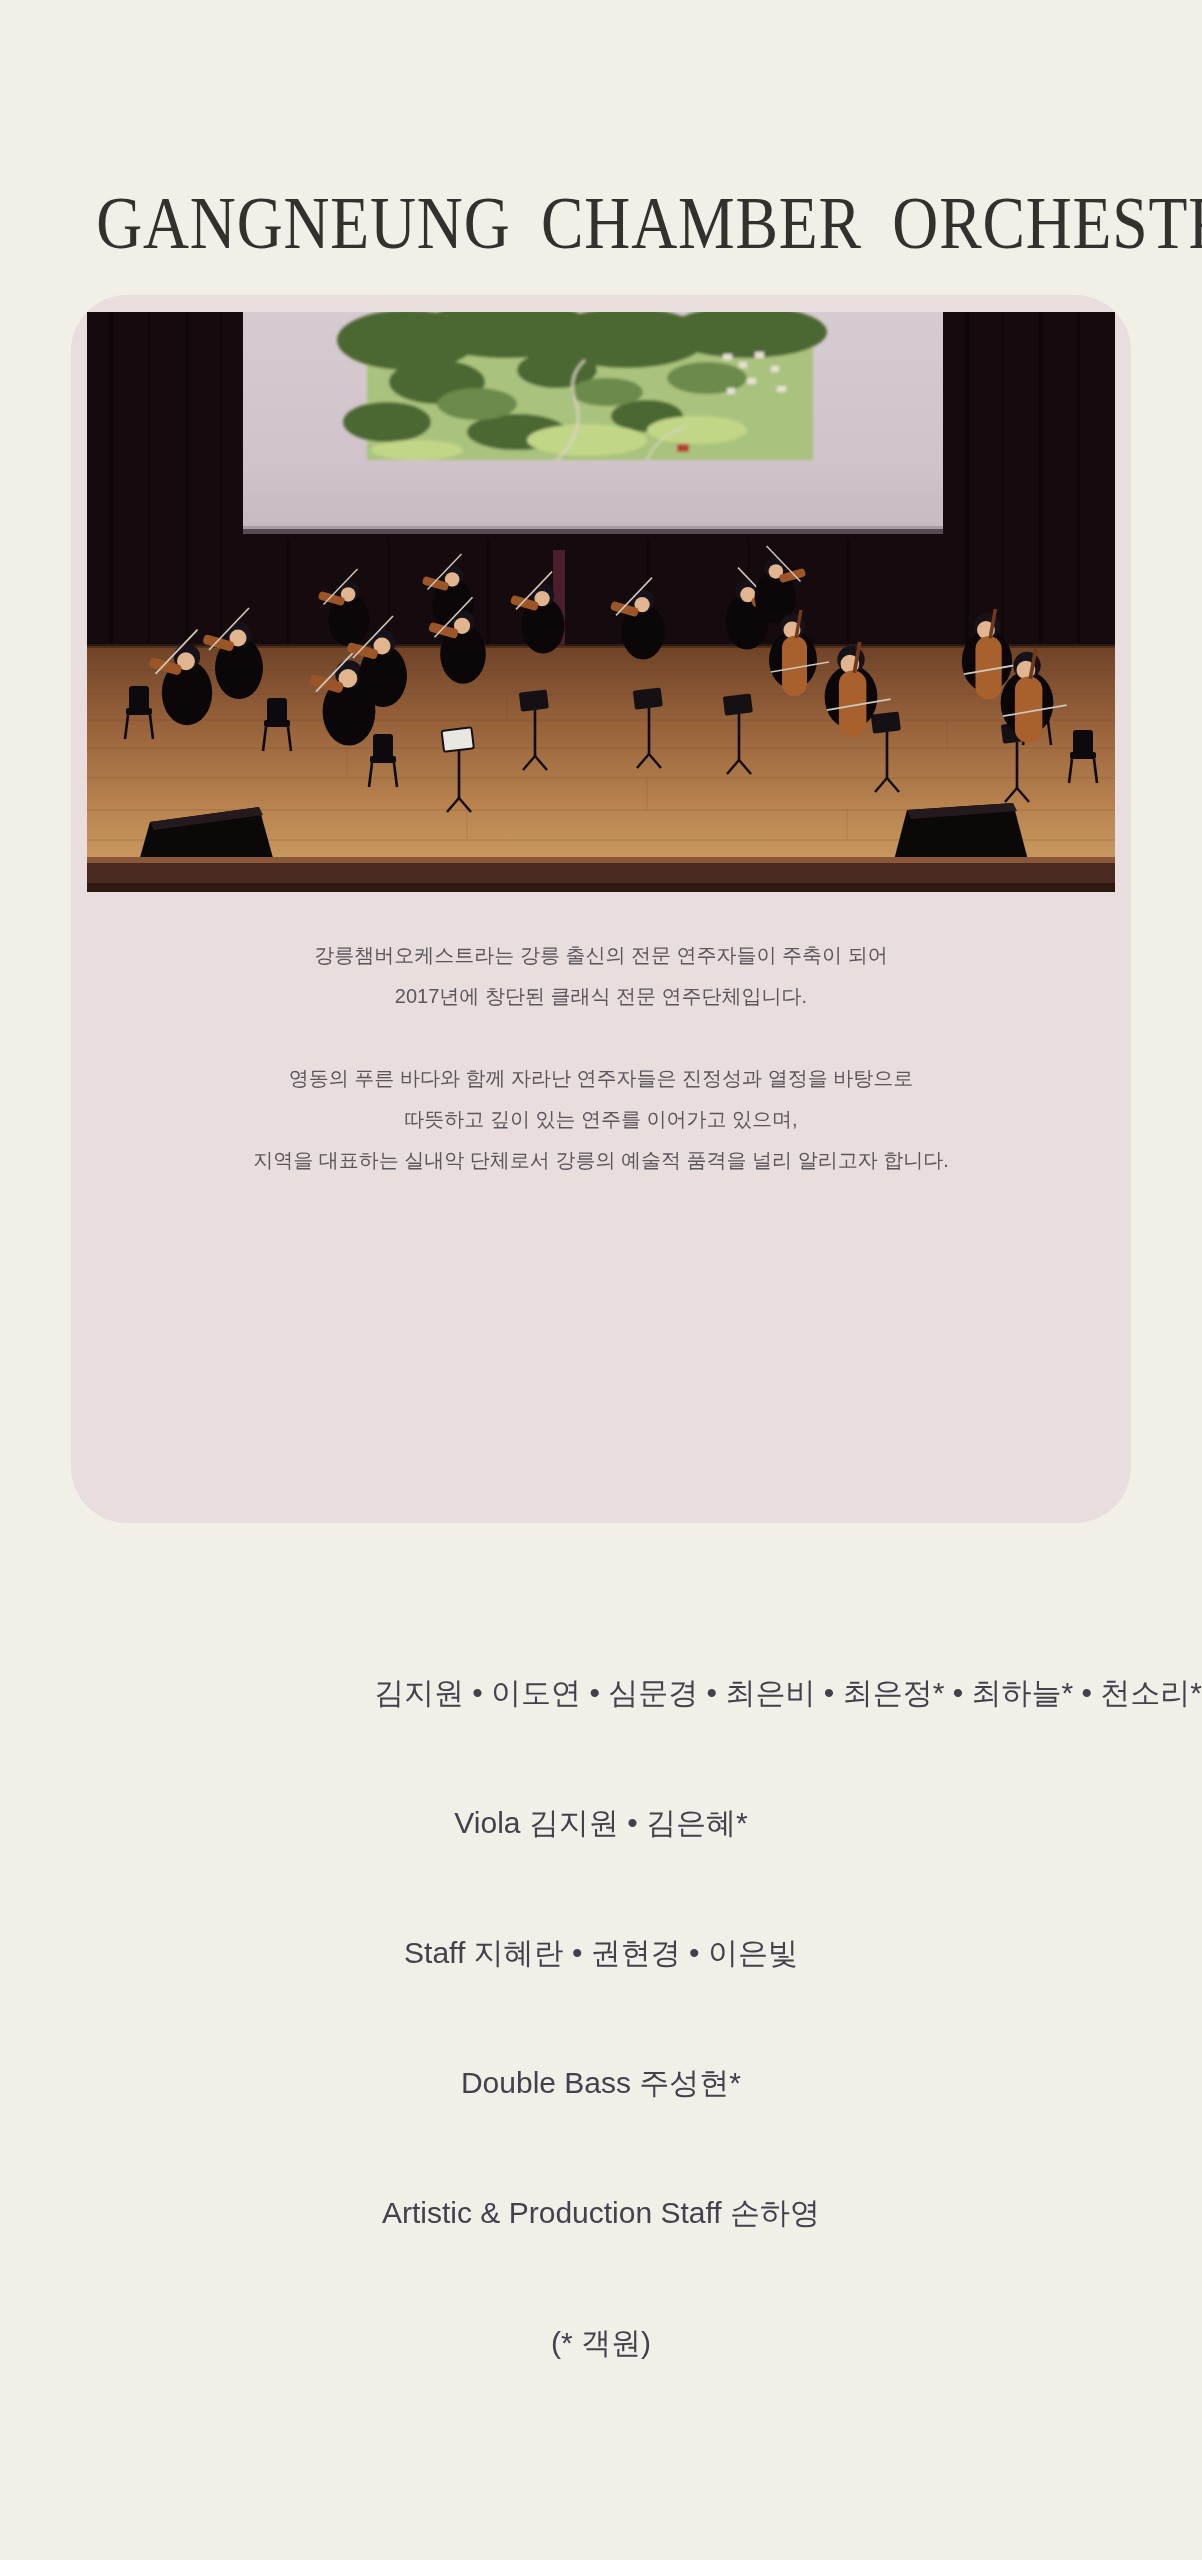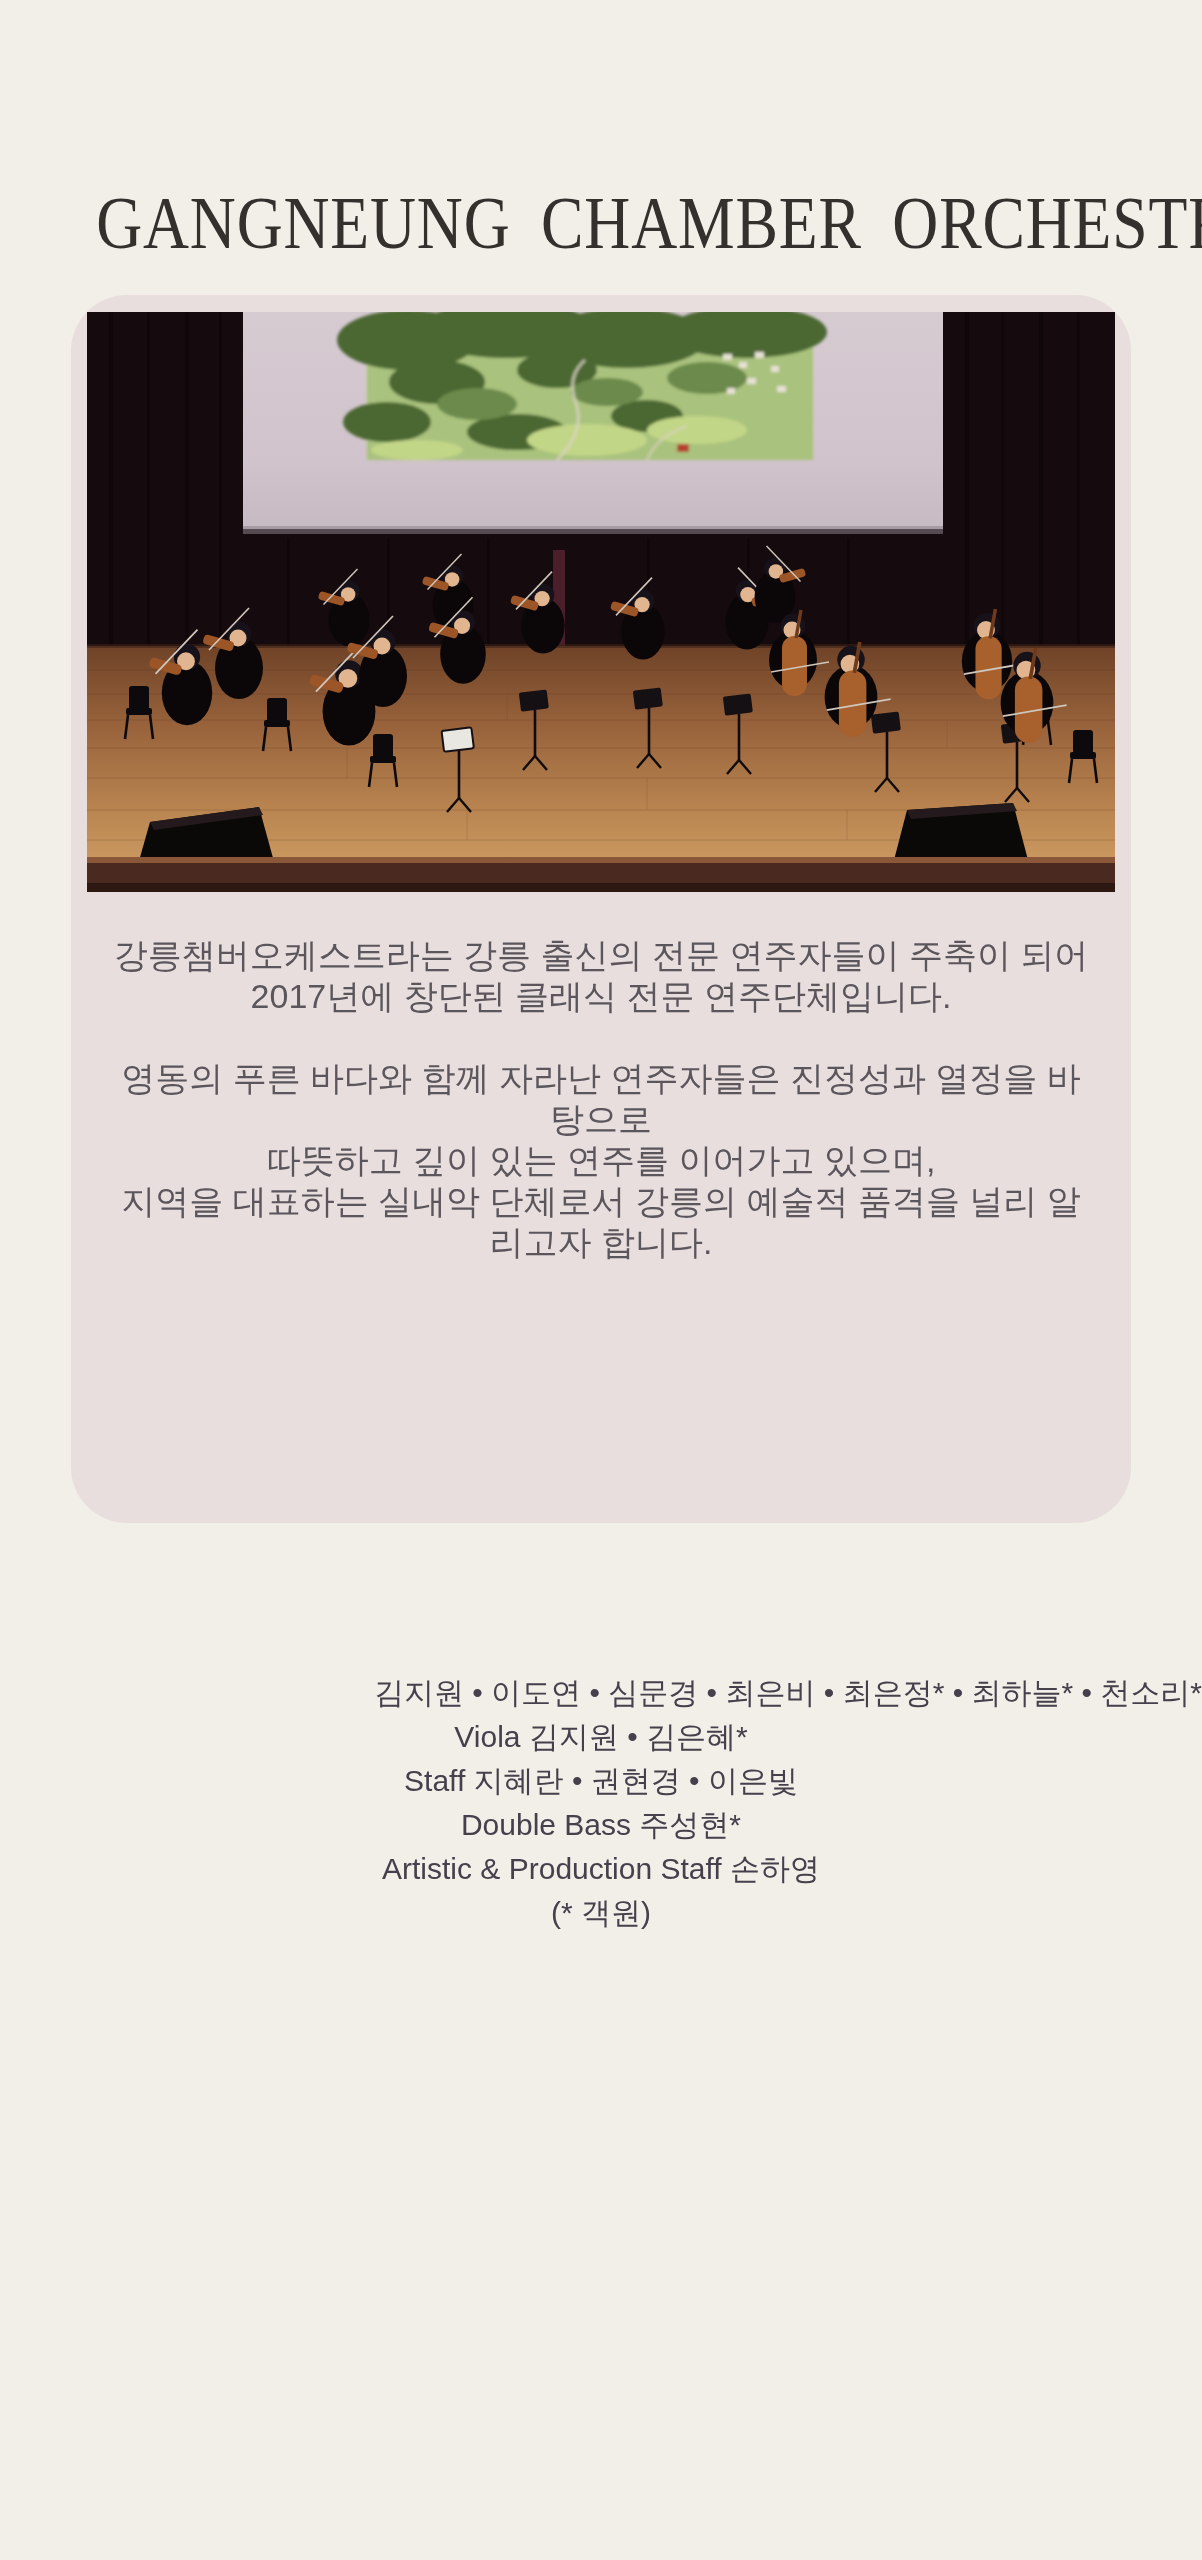--- a/index.html
+++ b/index.html
@@ -39,37 +39,37 @@
     position:absolute;top:17px;left:16px;
     width:1028px;height:580px;
     display:block;
   }
   .about{
     position:absolute;top:640px;left:40px;right:40px;
     text-align:center;
   }
   .about p{
     margin:0 0 41px 0;
-    font-size:34px;
+    font-size:20px;
     line-height:41px;
     color:#5b565c;
     white-space:pre-line;
   }
   .roster{
     position:absolute;top:1648px;left:0;width:1202px;
     text-align:center;
     color:#45404b;
   }
   .roster .line{
     font-size:30px;
     line-height:44px;
     font-weight:500;
     white-space:nowrap;
   }
-  .roster .gap{}
+  .roster .gap{margin-top:86px;}
   .roster .small-gap{margin-top:23px;text-align:right;}
 </style>
 </head>
 <body>
 
 <div class="page">
 
   <div class="title-wrap">
     <div class="title">GANGNEUNG CHAMBER ORCHESTRA</div>
   </div>

